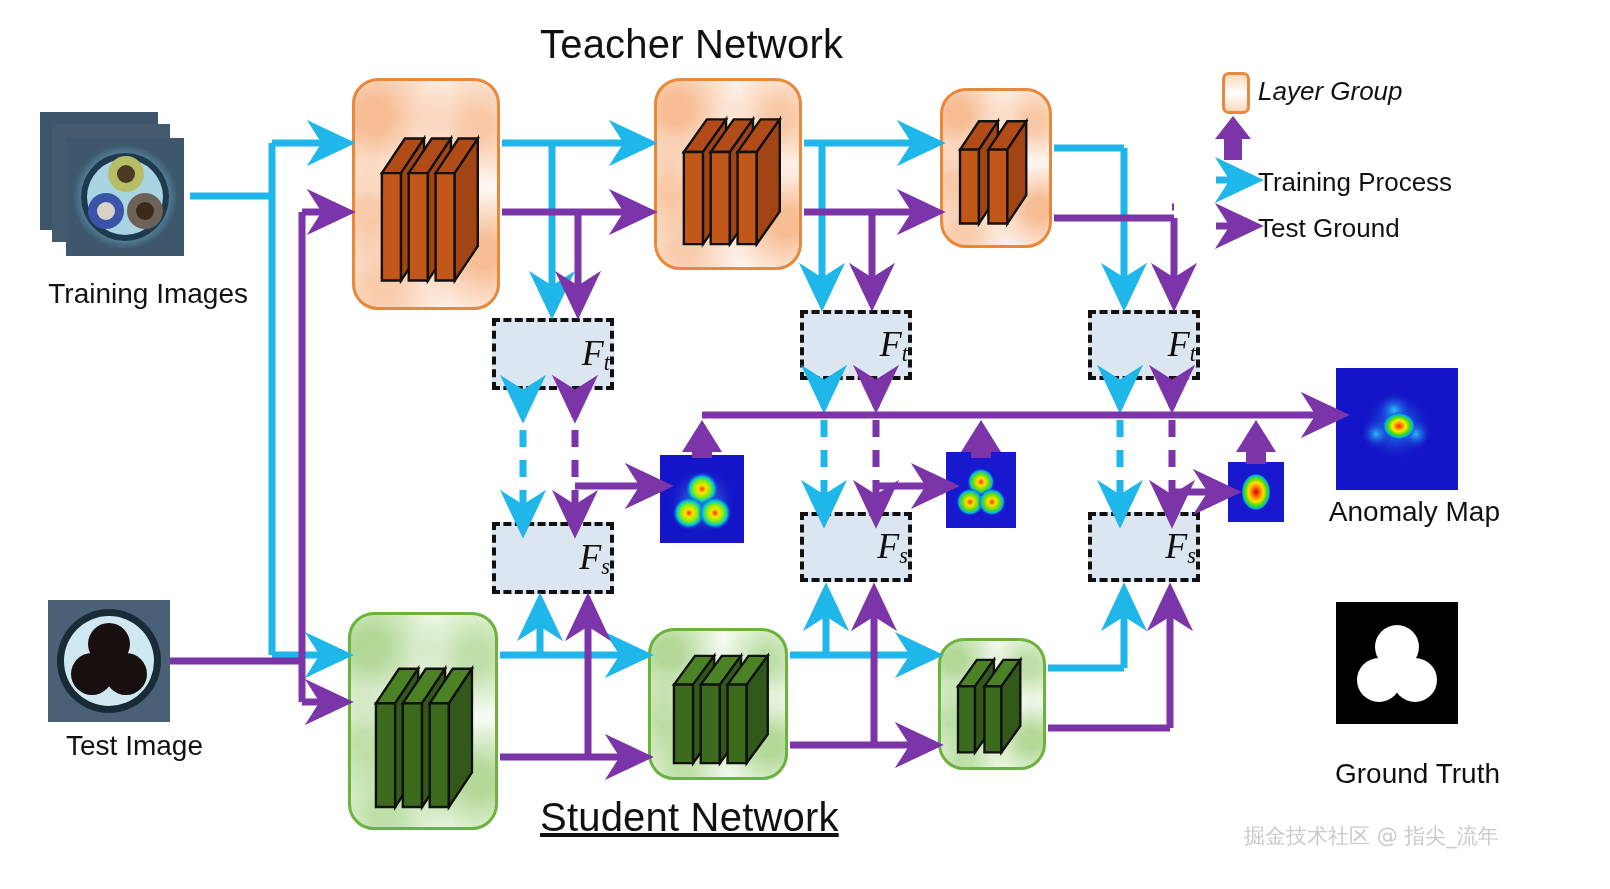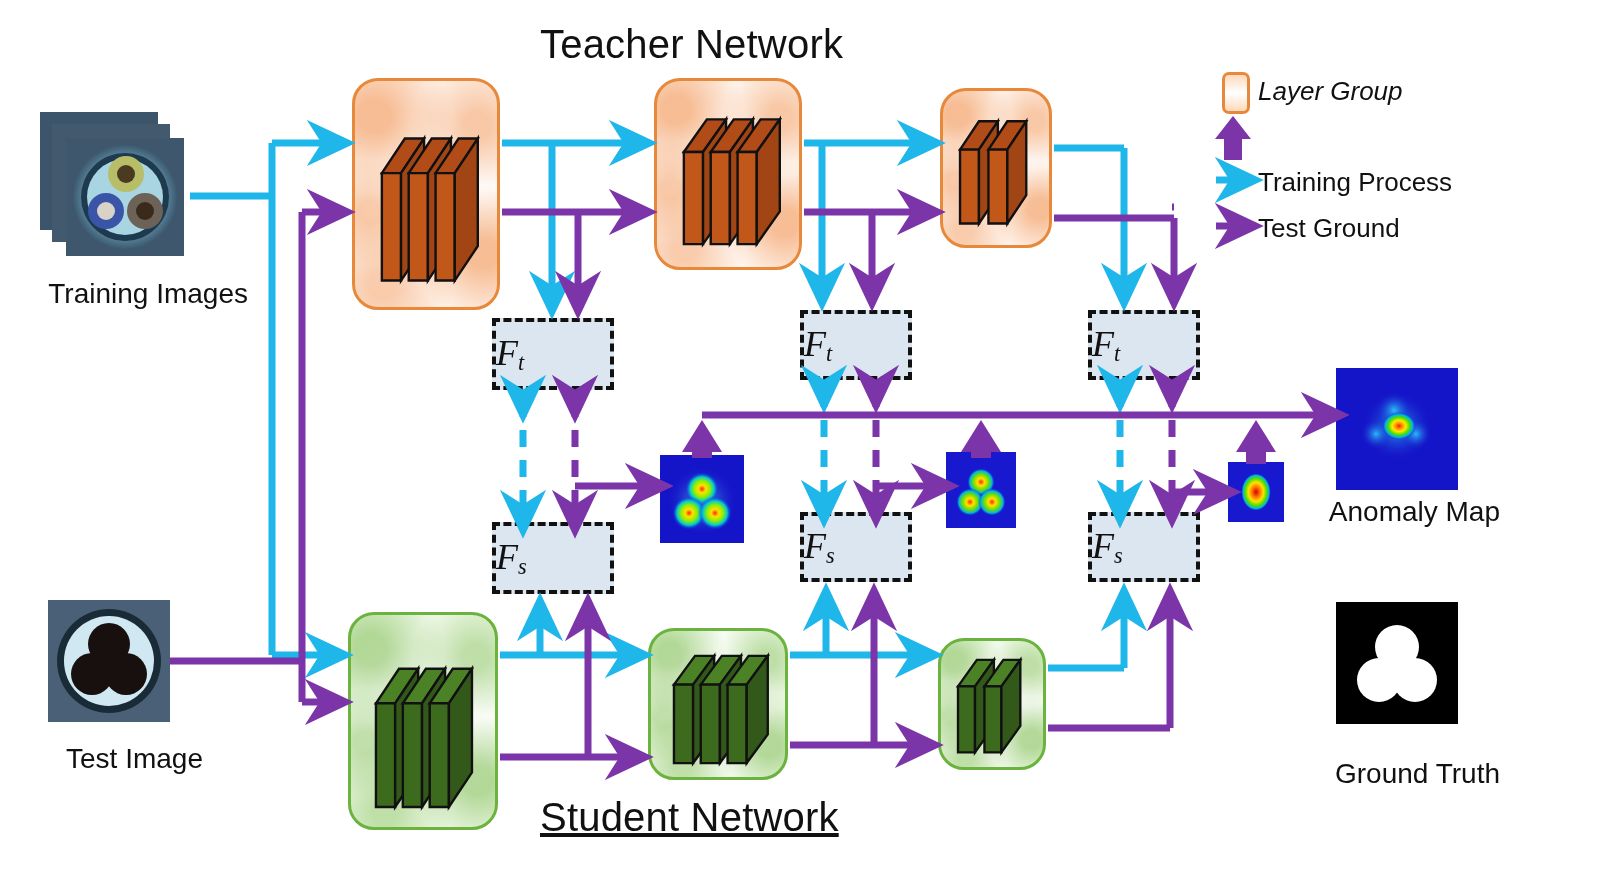--- a/index.html
+++ b/index.html
@@ -26,21 +26,21 @@
       radial-gradient(circle at 14% 16%, rgba(110,180,60,.50) 0 7%, rgba(255,255,255,0) 34%),
       radial-gradient(circle at 86% 20%, rgba(110,180,60,.42) 0 6%, rgba(255,255,255,0) 30%),
       radial-gradient(circle at 10% 60%, rgba(110,180,60,.42) 0 6%, rgba(255,255,255,0) 30%),
       radial-gradient(circle at 88% 78%, rgba(110,180,60,.50) 0 7%, rgba(255,255,255,0) 32%),
       radial-gradient(circle at 24% 92%, rgba(110,180,60,.40) 0 6%, rgba(255,255,255,0) 30%),
       radial-gradient(circle at 50% 50%, #ffffff 0 42%, rgba(238,250,230,.9) 100%);}
   .slabs{position:absolute;inset:0;}
 
   
   .fbox{position:absolute;background:#DCE6F1;border:4px dashed #111;box-sizing:border-box;
-        display:flex;align-items:center;justify-content:flex-start;
+        display:flex;align-items:center;justify-content:flex-end;
         font-family:"Liberation Serif","DejaVu Serif",serif;font-style:italic;
         font-size:36px;color:#111;}
   .fbox sub{font-size:.62em;vertical-align:-.22em;font-style:italic;}
 
   
   .himg{position:absolute;background:#1414C8;}
   .gt{position:absolute;background:#000;}
   .stackimg{position:absolute;}
 
   svg.ov{position:absolute;left:0;top:0;width:1610px;height:889px;pointer-events:none;}
@@ -81,21 +81,21 @@
   <div class="stackimg" style="left:48px;top:600px;width:122px;height:122px;">
     <svg width="122" height="122" viewBox="0 0 122 122">
       <rect x="0" y="0" width="122" height="122" fill="#4a6076"></rect>
       <circle cx="61" cy="61" r="52" fill="#1a2b38"></circle>
       <circle cx="61" cy="61" r="45" fill="#cfe8f2"></circle>
       <circle cx="61" cy="44" r="21" fill="#17100f"></circle>
       <circle cx="44" cy="74" r="21" fill="#17100f"></circle>
       <circle cx="78" cy="74" r="21" fill="#17100f"></circle>
     </svg>
   </div>
-  <div class="cap" style="left:18px;top:730px;width:185px;margin-top:13px;">Test Image</div>
+  <div class="cap" style="left:18px;top:730px;width:185px;">Test Image</div>
 
   <div class="lg teacher" style="left:352px;top:78px;width:148px;height:232px;">
     <svg class="slabs" viewBox="0 0 148 232">
       <g stroke="#111" stroke-width="2.5">
         <polygon points="28,96 52,60 72,60 48,96" fill="#B14C18"></polygon>
         <polygon points="28,96 48,96 48,208 28,208" fill="#C2571A"></polygon>
         <polygon points="48,96 72,60 72,172 48,208" fill="#A24514"></polygon>
         <polygon points="56,96 80,60 100,60 76,96" fill="#B14C18"></polygon>
         <polygon points="56,96 76,96 76,208 56,208" fill="#C2571A"></polygon>
         <polygon points="76,96 100,60 100,172 76,208" fill="#A24514"></polygon>
@@ -388,14 +388,15 @@
       <path d="M1172,207 H1174" stroke="#7B35A8"></path>
     </g>
 
     <g fill="#7B35A8">
       <polygon points="702,420 722,452 712,452 712,458 692,458 692,452 682,452"></polygon>
       <polygon points="981,420 1001,452 991,452 991,458 971,458 971,452 961,452"></polygon>
       <polygon points="1256,420 1276,452 1266,452 1266,464 1246,464 1246,452 1236,452"></polygon>
     </g>
   </svg>
 
+  <div class="wm" style="left:1244px;top:822px;">掘金技术社区 @ 指尖_流年</div>
 
 </div>
 
 </body></html>

